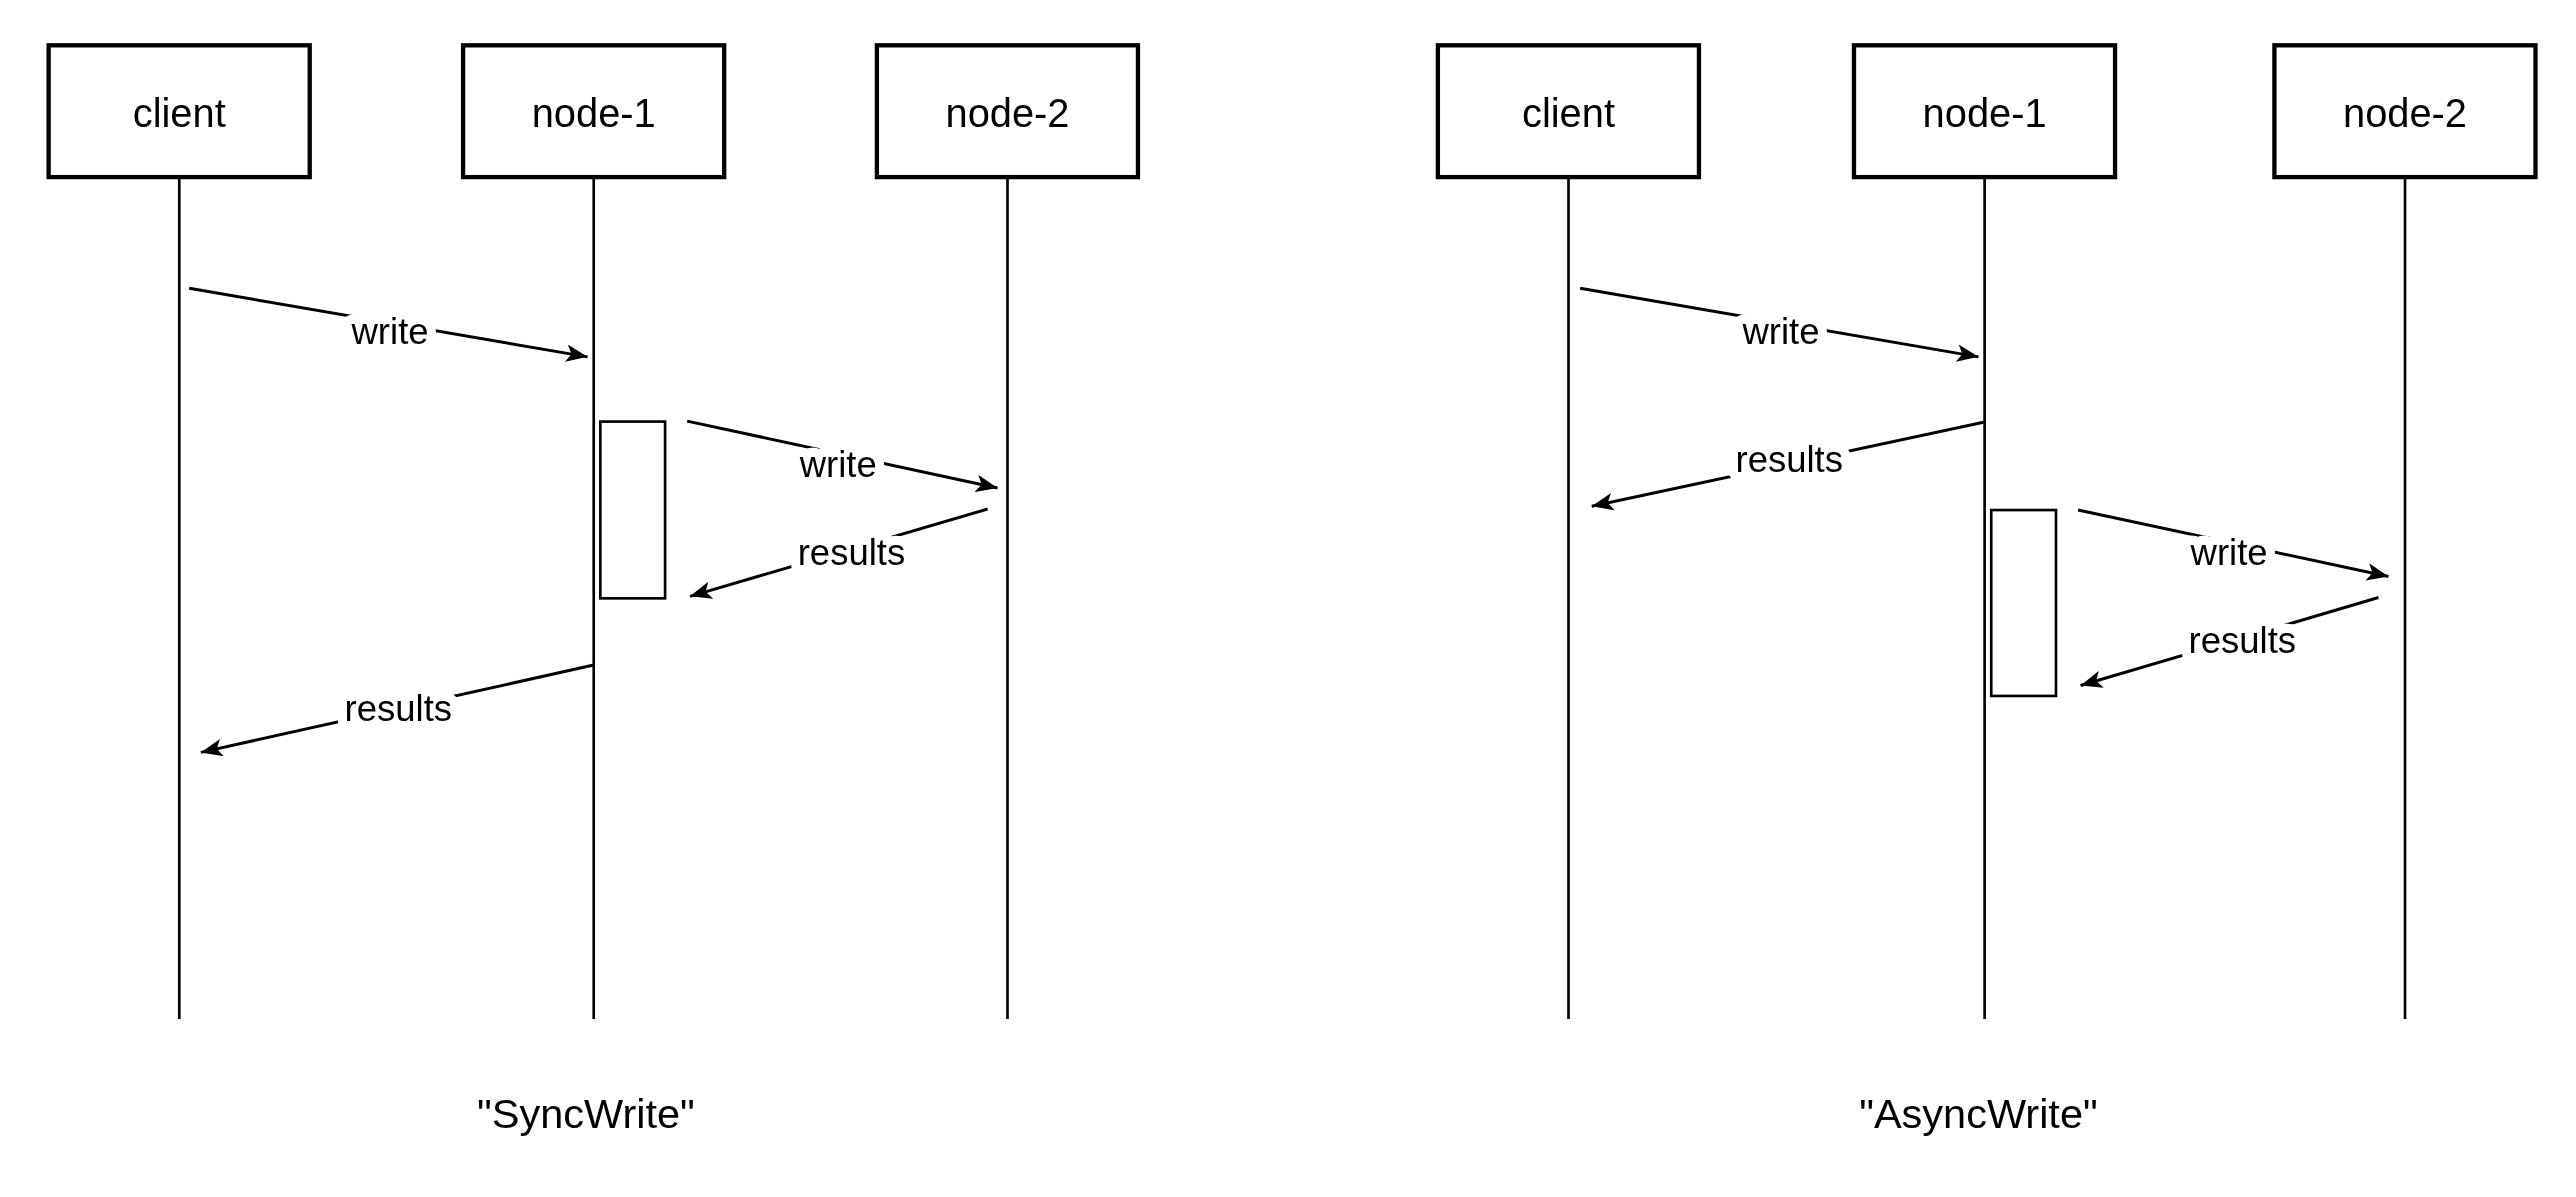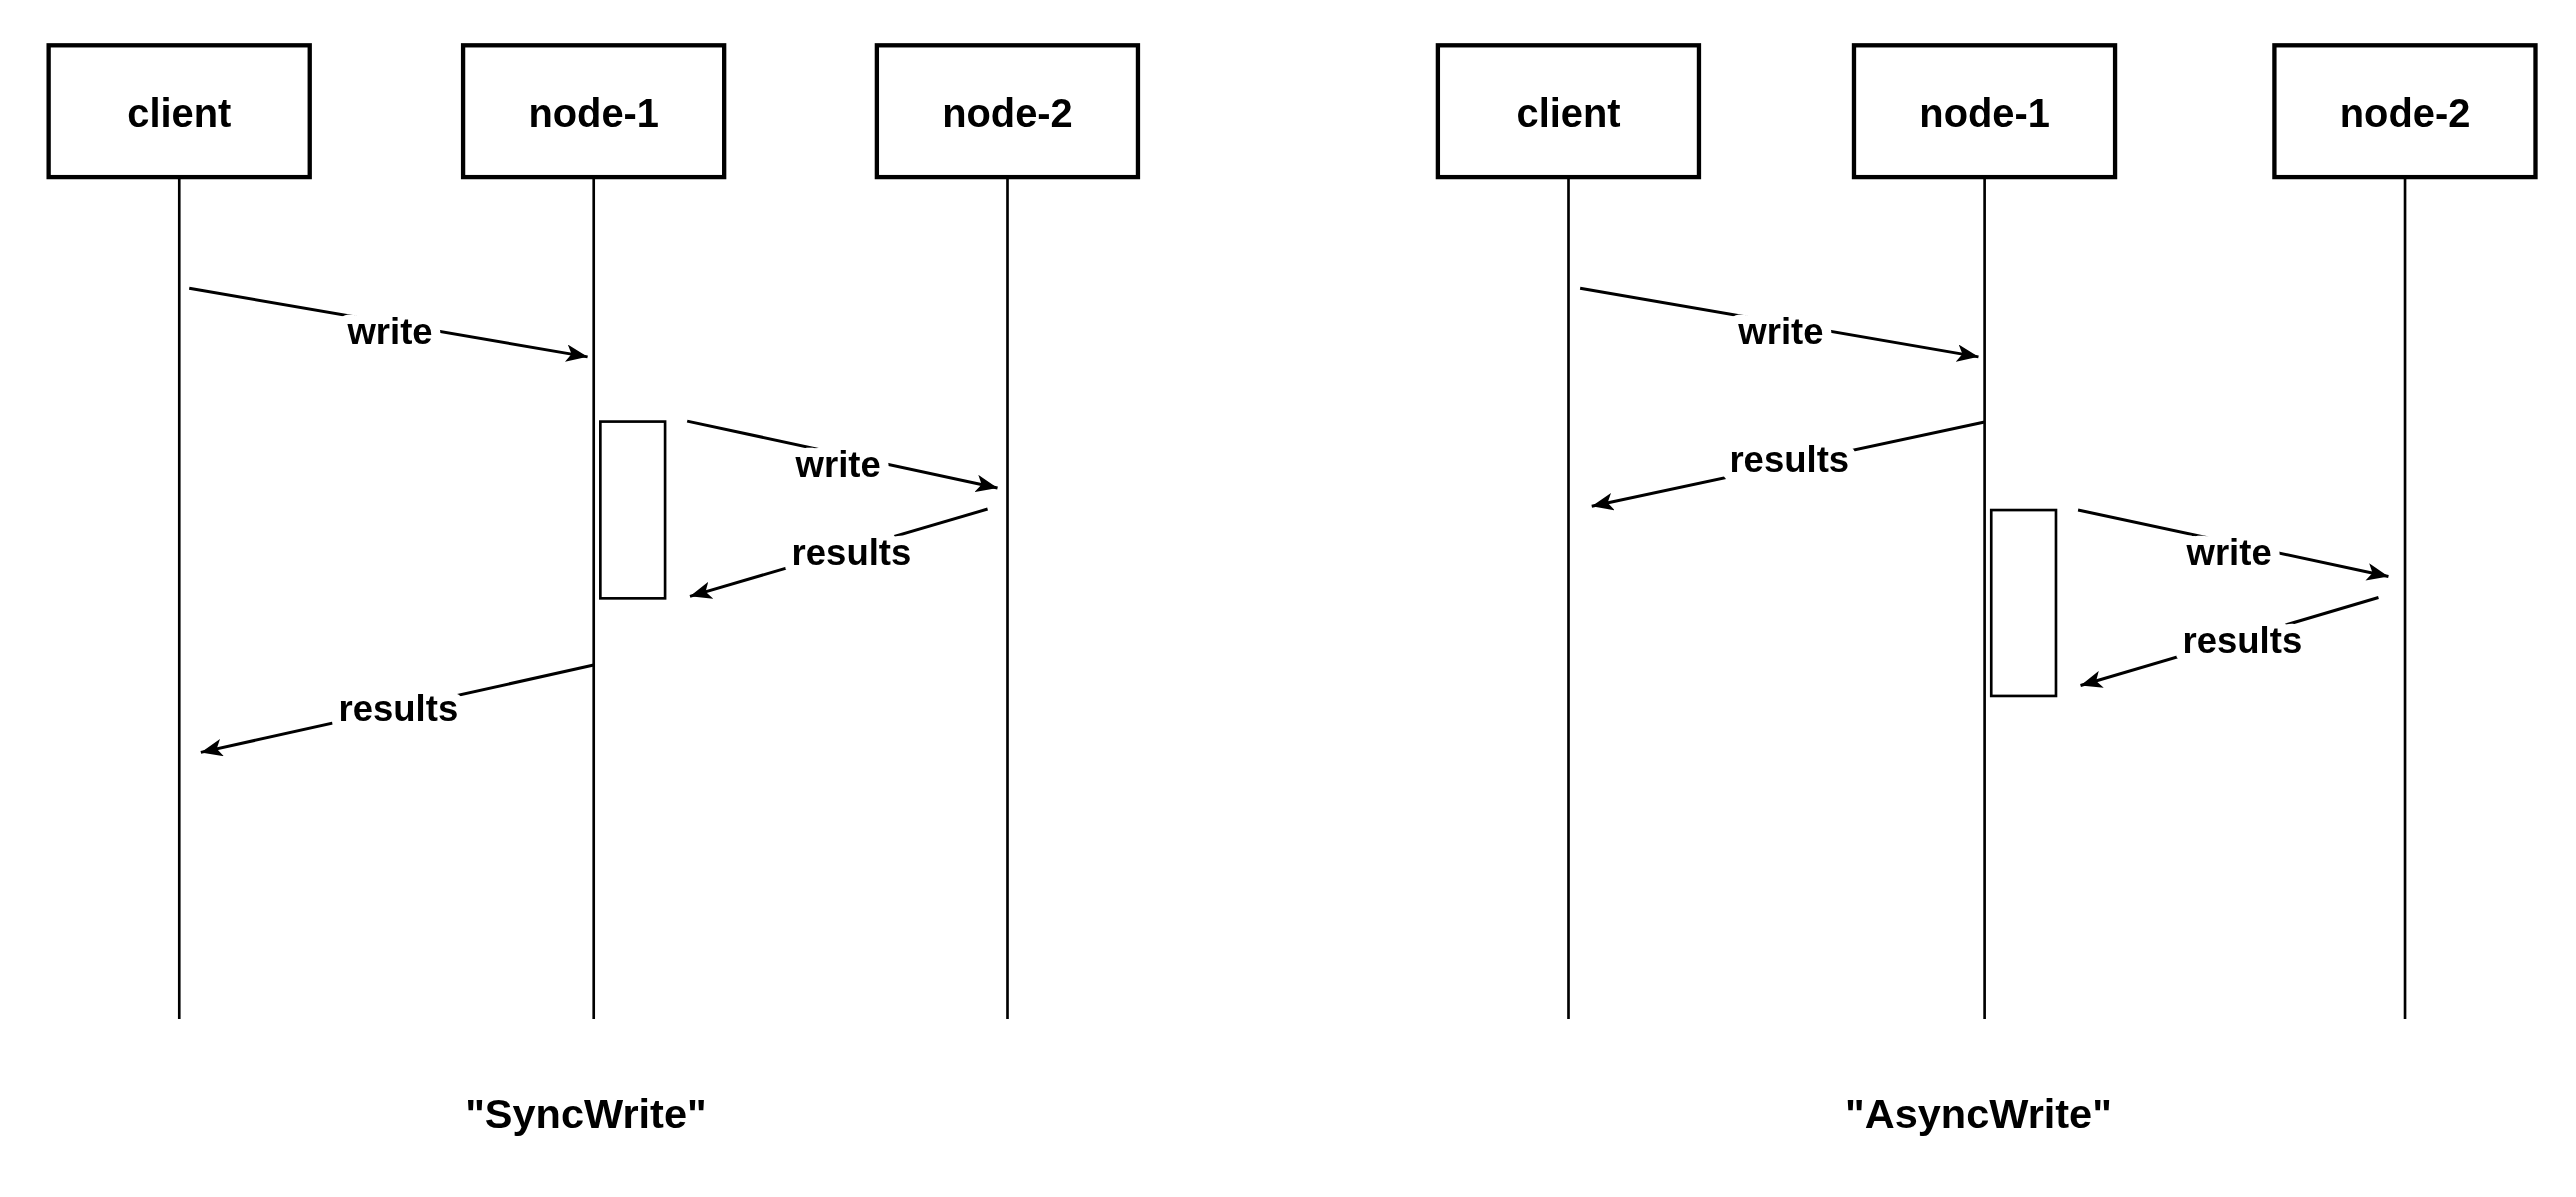--- a/index.html
+++ b/index.html
@@ -3,21 +3,20 @@
 <meta charset="utf-8">
 <style>
   html, body {
     margin: 0;
     padding: 0;
     background: #ffffff;
   }
   .canvas-wrap {
     width: 100%;
     background: #ffffff;
-    font-weight: bold;
   }
   svg {
     display: block;
     width: 100%;
     height: auto;
     background: #ffffff;
   }
   .actor-box {
     fill: #ffffff;
     stroke: #000000;

